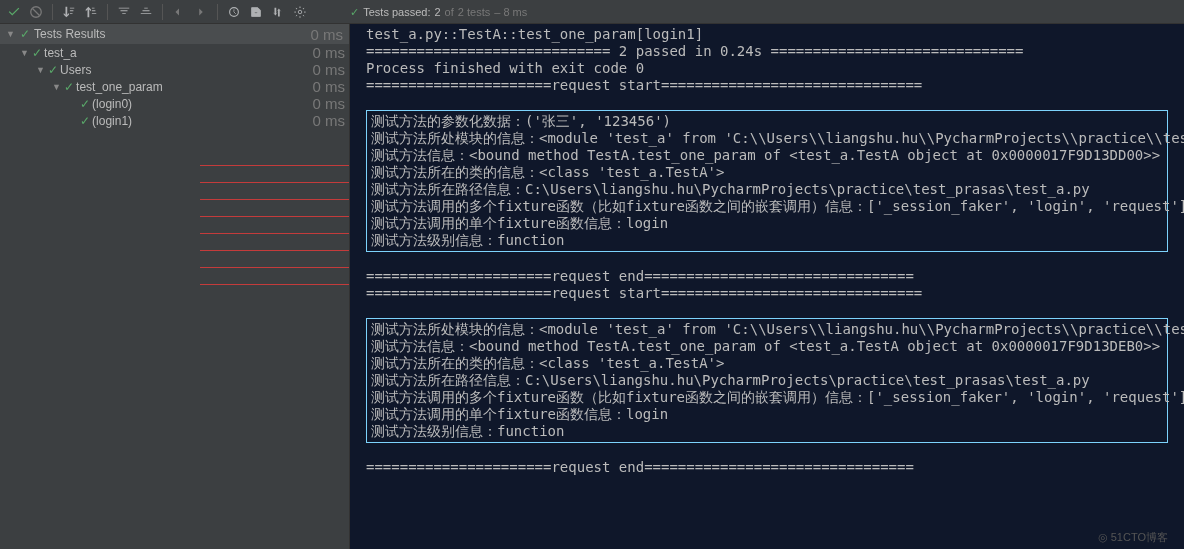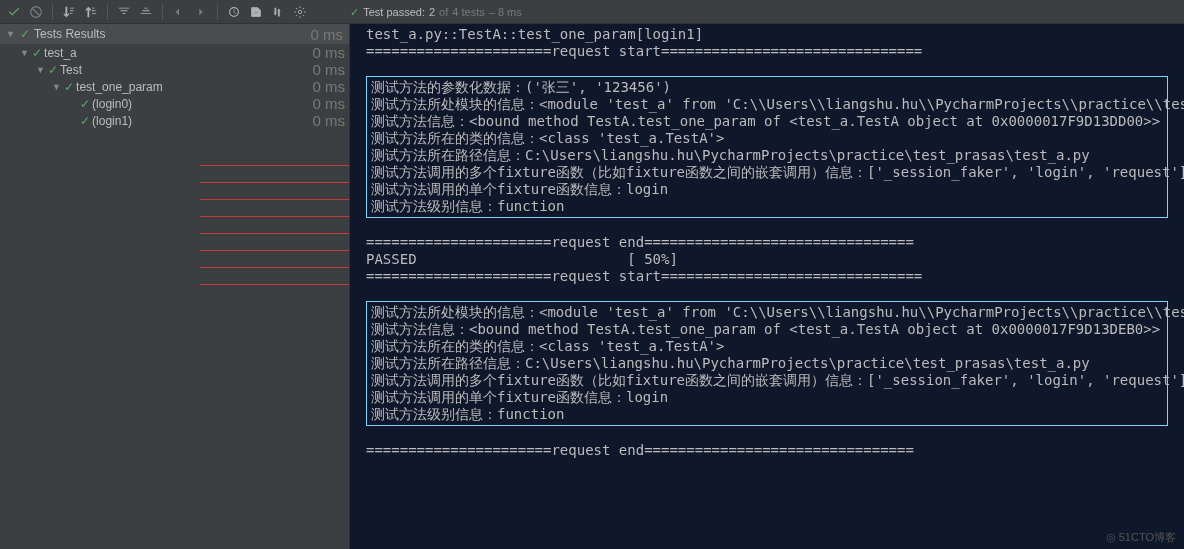--- a/index.html
+++ b/index.html
@@ -19,21 +19,21 @@
 .tree-left{display:flex;align-items:center;gap:2px}
 .arrow{width:10px;color:#888;font-size:9px}
 .indent1{padding-left:20px}
 .indent2{padding-left:36px}
 .indent3{padding-left:52px}
 .indent4{padding-left:68px}
 .console{flex:1;background:#0f172a;font-family:'Consolas','Monaco',monospace;font-size:14px;padding:2px 16px;overflow:hidden;color:#bbb;position:relative}
 .console pre{white-space:pre;line-height:17px}
 .redbox{border:1px solid #7dd3fc;padding:2px 4px;margin:16px 0}
 .arrow-line{position:absolute;left:200px;height:0;border-top:1px solid #c43b3b}
-.watermark{position:absolute;right:8px;bottom:4px;color:#555;font-size:11px}
+.watermark{position:absolute;right:16px;bottom:4px;color:#555;font-size:11px}
 svg{width:14px;height:14px}
 </style>
 </head>
 <body>
 
 <div class="toolbar">
   <div class="tb-icon">
       <svg viewBox="0 0 16 16">
         <path fill="#59a869" d="M6 10L3 7l-1 1 4 4 8-8-1-1z"></path>
       </svg>
@@ -96,24 +96,24 @@
     </div>
   <div class="tb-icon">
       <svg viewBox="0 0 16 16">
         <circle cx="8" cy="8" r="2" fill="none" stroke="#afb1b3"></circle>
         <path fill="#afb1b3" d="M8 1l1 2h-2zm0 14l-1-2h2zM1 8l2-1v2zm14 0l-2 1v-2zM3 3l2 1-1 1zm10 10l-2-1 1-1zM3 13l1-2 1 1zm10-10l-1 2-1-1z"></path>
       </svg>
     </div>
 
   <div class="status-bar">
     <span class="check">✓</span>
-    <span>Test passed:</span>
+    <span>Tests passed:</span>
     <span>2</span>
     <span class="gray">of</span>
-    <span class="gray">4 tests</span>
+    <span class="gray">2 tests</span>
     <span class="gray">– 8 ms</span>
   </div>
 </div>
 
 <div class="main">
   <div class="tree">
     <div class="tree-header">
       <div class="tree-title">
         <span class="arrow">▼</span>
         <span class="check">✓</span>
@@ -127,21 +127,21 @@
         <span class="arrow">▼</span>
         <span class="check">✓</span>
         <span>test_a</span>
       </div>
       <span class="tree-time">0 ms</span>
     </div>
     <div class="tree-row indent2">
       <div class="tree-left">
         <span class="arrow">▼</span>
         <span class="check">✓</span>
-        <span>Test</span>
+        <span>Users</span>
       </div>
       <span class="tree-time">0 ms</span>
     </div>
     <div class="tree-row indent3">
       <div class="tree-left">
         <span class="arrow">▼</span>
         <span class="check">✓</span>
         <span>test_one_param</span>
       </div>
       <span class="tree-time">0 ms</span>
@@ -169,36 +169,37 @@
     <div class="arrow-line" style="top:192px;width:160px"></div>
     <div class="arrow-line" style="top:209px;width:160px"></div>
     <div class="arrow-line" style="top:226px;width:160px"></div>
     <div class="arrow-line" style="top:243px;width:160px"></div>
     <div class="arrow-line" style="top:260px;width:160px"></div>
   </div>
 
   <div class="console">
 <pre>test_a.py::TestA::test_one_param[login1]</pre>
 <pre></pre>
-<pre></pre>
+<pre>============================= 2 passed in 0.24s ==============================</pre>
+<pre></pre>
+<pre>Process finished with exit code 0</pre>
 <pre></pre>
 <pre>======================request start===============================</pre>
 <div class="redbox">
 <pre>测试方法的参数化数据：('张三', '123456')</pre>
 <pre>测试方法所处模块的信息：&lt;module 'test_a' from 'C:\\Users\\liangshu.hu\\PycharmProjects\\practice\\test_prasas\\test_a.py'&gt;</pre>
 <pre>测试方法信息：&lt;bound method TestA.test_one_param of &lt;test_a.TestA object at 0x0000017F9D13DD00&gt;&gt;</pre>
 <pre>测试方法所在的类的信息：&lt;class 'test_a.TestA'&gt;</pre>
 <pre>测试方法所在路径信息：C:\Users\liangshu.hu\PycharmProjects\practice\test_prasas\test_a.py</pre>
 <pre>测试方法调用的多个fixture函数（比如fixture函数之间的嵌套调用）信息：['_session_faker', 'login', 'request']</pre>
 <pre>测试方法调用的单个fixture函数信息：login</pre>
 <pre>测试方法级别信息：function</pre>
 </div>
 <pre></pre>
 <pre>======================request end================================</pre>
-<pre>PASSED                         [ 50%]</pre>
 <pre>======================request start===============================</pre>
 <div class="redbox">
 <pre>测试方法所处模块的信息：&lt;module 'test_a' from 'C:\\Users\\liangshu.hu\\PycharmProjects\\practice\\test_prasas\\test_a.py'&gt;</pre>
 <pre>测试方法信息：&lt;bound method TestA.test_one_param of &lt;test_a.TestA object at 0x0000017F9D13DEB0&gt;&gt;</pre>
 <pre>测试方法所在的类的信息：&lt;class 'test_a.TestA'&gt;</pre>
 <pre>测试方法所在路径信息：C:\Users\liangshu.hu\PycharmProjects\practice\test_prasas\test_a.py</pre>
 <pre>测试方法调用的多个fixture函数（比如fixture函数之间的嵌套调用）信息：['_session_faker', 'login', 'request']</pre>
 <pre>测试方法调用的单个fixture函数信息：login</pre>
 <pre>测试方法级别信息：function</pre>
 </div>

